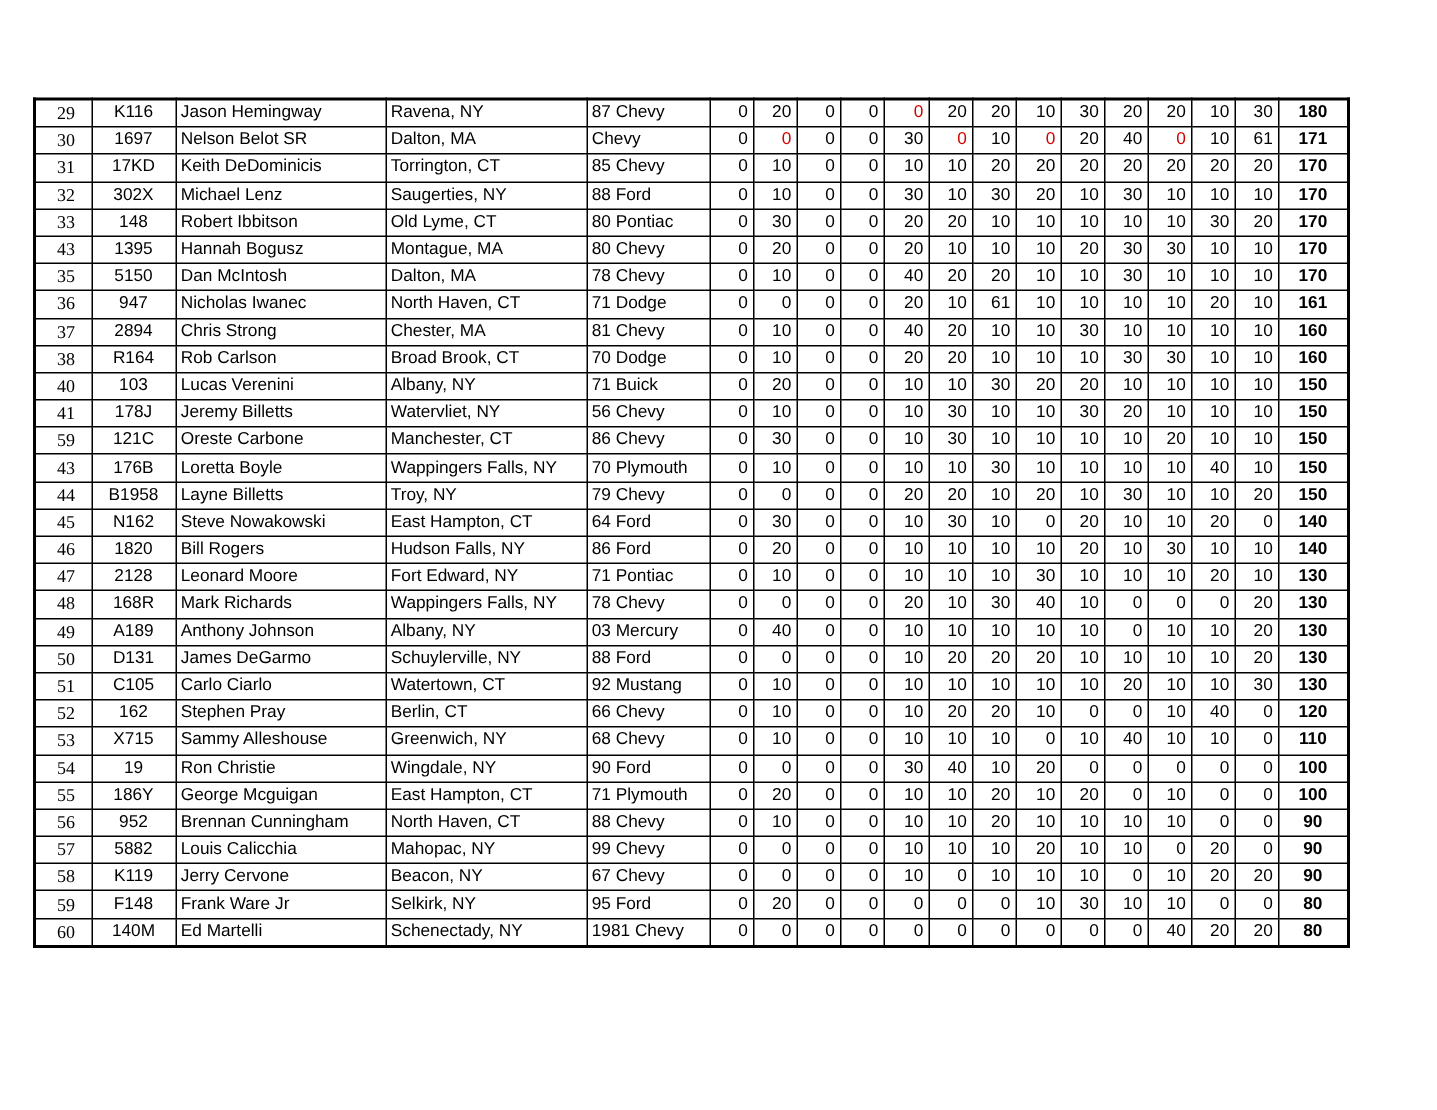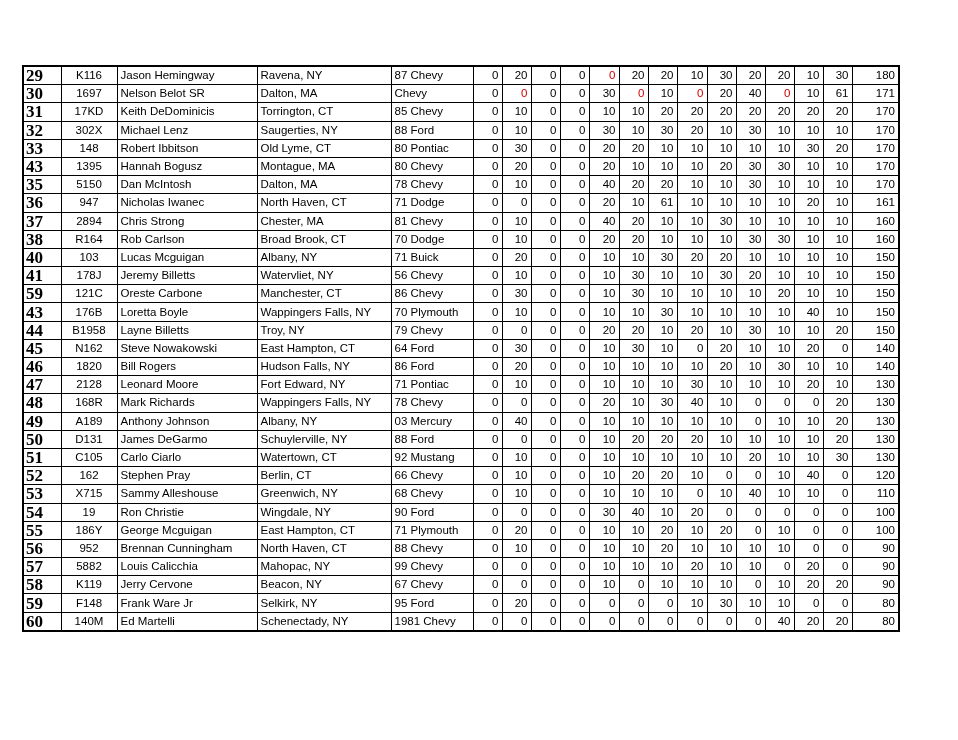--- a/index.html
+++ b/index.html
@@ -19,27 +19,27 @@
     padding: 0 3px;
     font-family: "Liberation Sans", sans-serif;
     font-size: 11.5px;
     line-height: 17px;
     color: #000;
     white-space: nowrap;
     overflow: hidden;
   }
   #standings td.pos {
     font-family: "Liberation Serif", serif;
-    font-weight: bold;
-    font-size: 17px;
-    padding-left: 2px;
+    font-weight: normal;
+    font-size: 12px;
+    padding-left: 14px;
   }
   #standings td.car { text-align: center; }
   #standings td.num { text-align: right; padding-right: 3px; }
-  #standings td.total { text-align: right; font-weight: normal; padding-right: 3px; }
+  #standings td.total { text-align: center; font-weight: bold; padding-right: 3px; }
   #standings td.red { color: #d00000; }
 </style>
 </head>
 <body>
 
 <table id="standings">
   <colgroup>
     <col style="width:38px">
       <col style="width:56px">
       <col style="width:140px">
@@ -278,21 +278,21 @@
     <td class="num">30</td>
     <td class="num">10</td>
     <td class="num">10</td>
     <td class="total">160</td>
   </tr>
 
 
   <tr>
     <td class="pos">40</td>
     <td class="car">103</td>
-    <td>Lucas Mcguigan</td>
+    <td>Lucas Verenini</td>
     <td>Albany, NY</td>
     <td>71 Buick</td>
     <td class="num">0</td>
     <td class="num">20</td>
     <td class="num">0</td>
     <td class="num">0</td>
     <td class="num">10</td>
     <td class="num">10</td>
     <td class="num">30</td>
     <td class="num">20</td>

